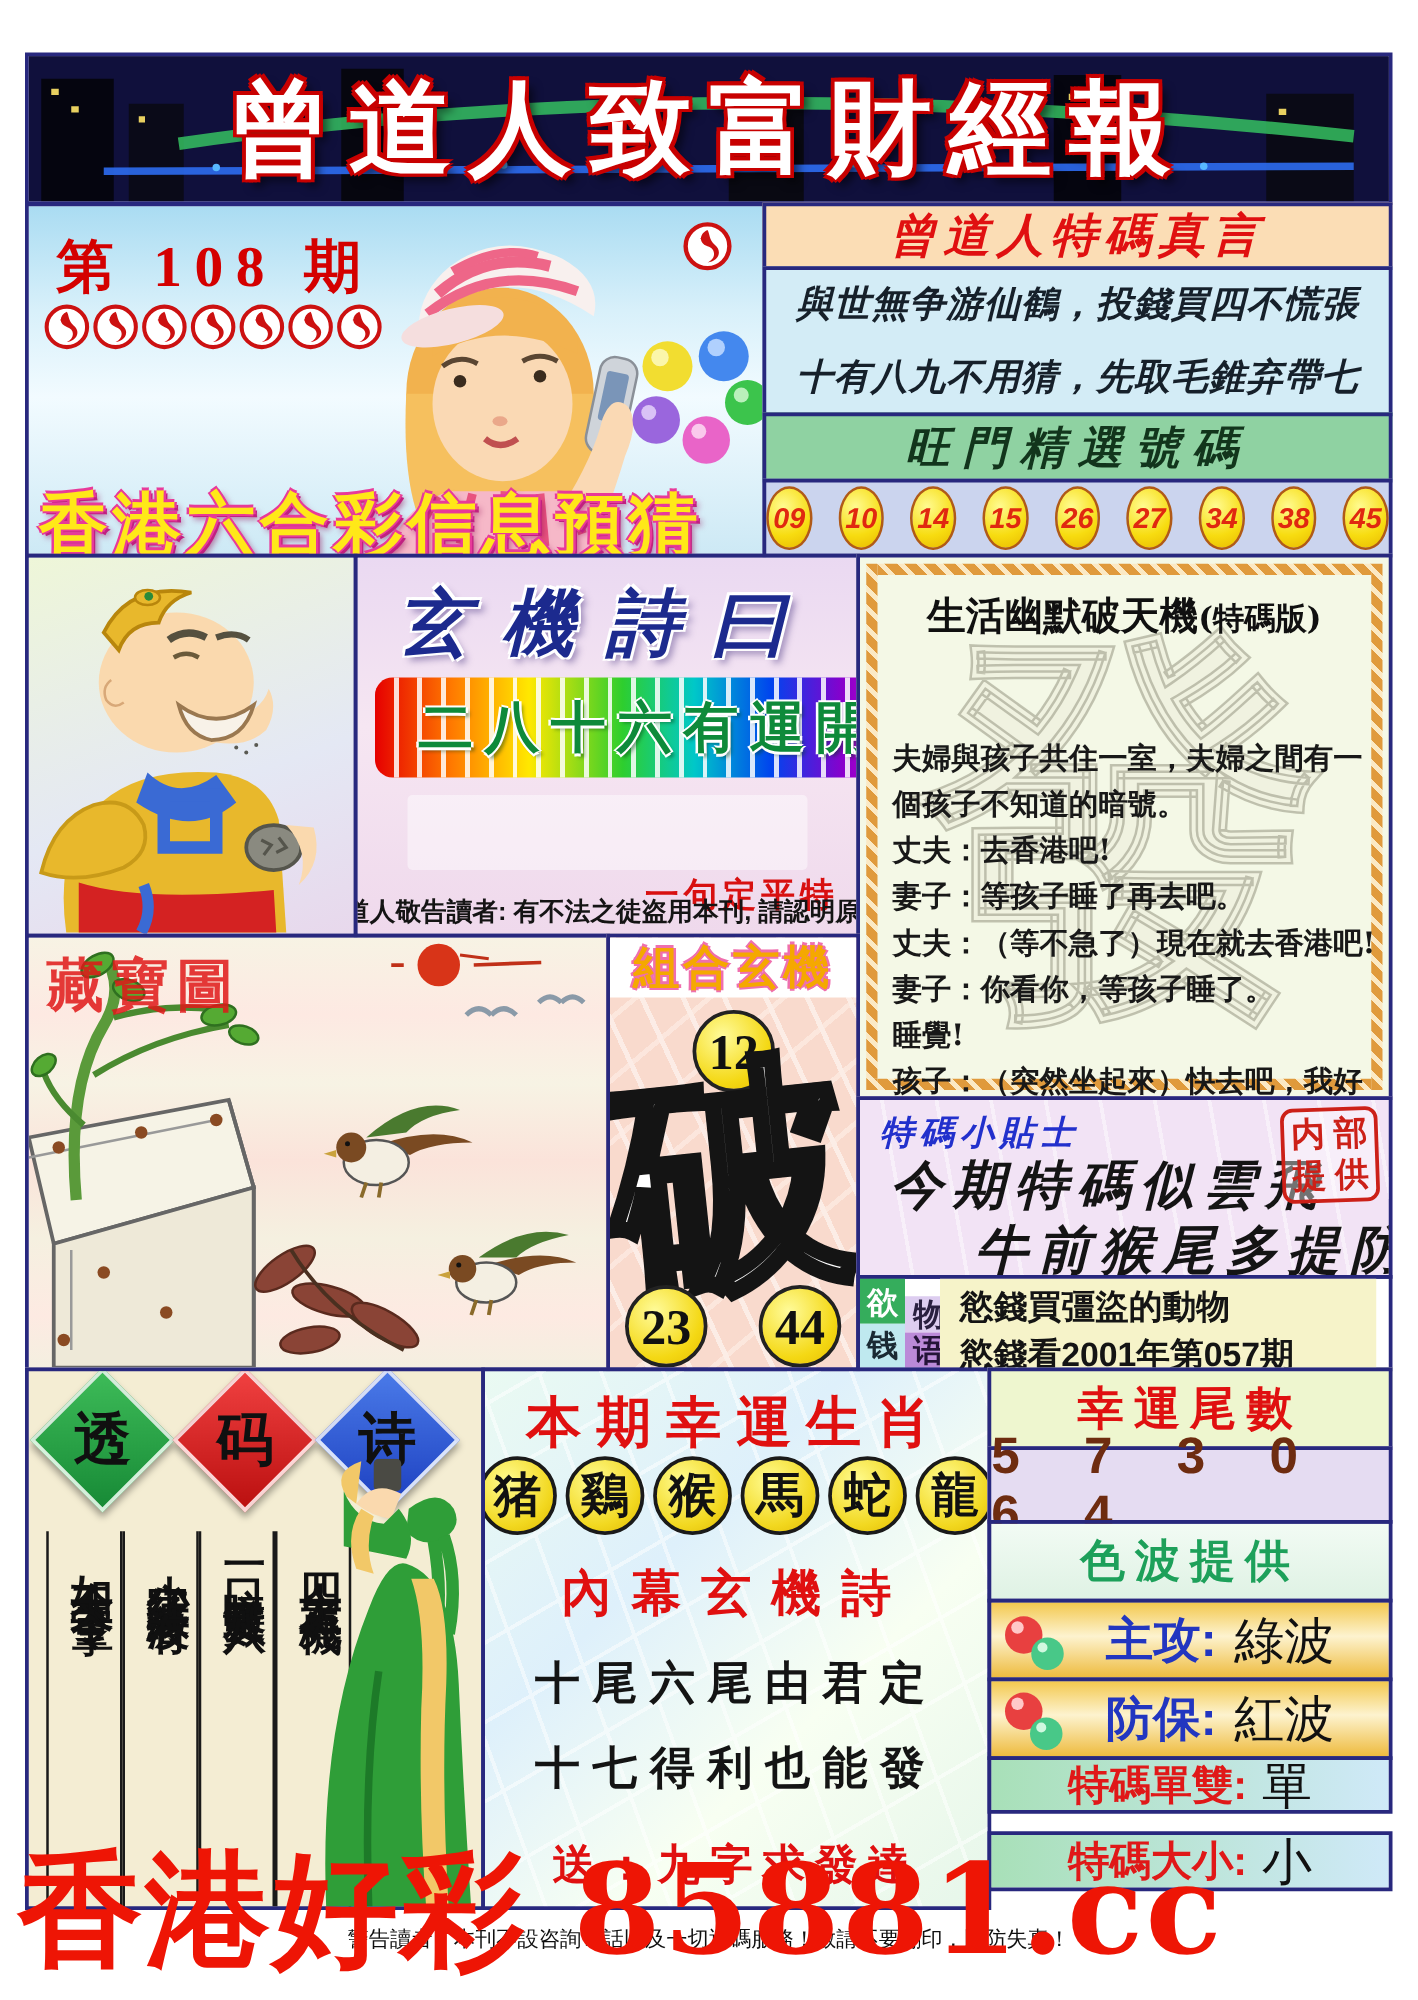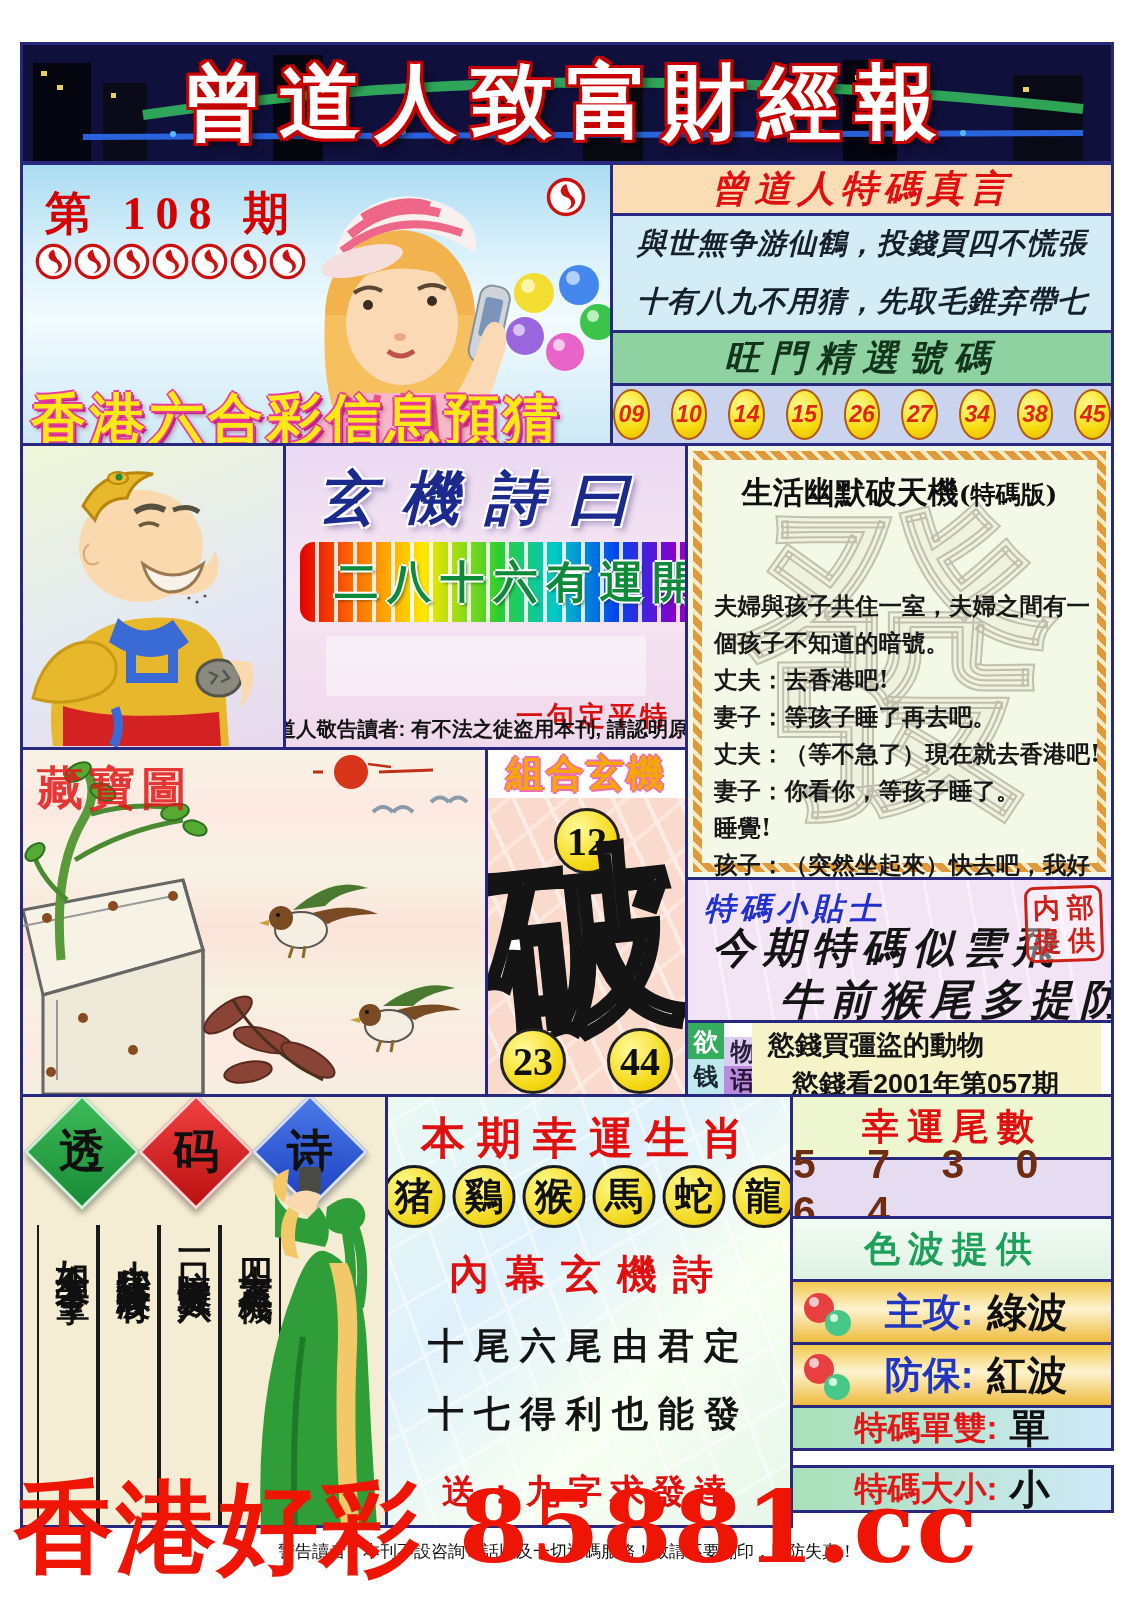--- a/index.html
+++ b/index.html
@@ -63,21 +63,21 @@
     text-shadow:2px 0 0 #ef6fae,-2px 0 0 #ef6fae,0 2px 0 #ef6fae,0 -2px 0 #ef6fae;}
   .combo-ball{border-radius:50%;border:3px solid #222;background:radial-gradient(circle at 35% 30%,#fffb9a,#f4d814 65%,#e6bc00);
     color:#111;font-weight:900;font-family:"Liberation Serif",serif;display:flex;align-items:center;justify-content:center;}
   .combo-char{color:#ffffff;font-weight:900;font-size:195px;font-family:"DejaVu Serif",serif;transform:rotate(-6deg);
     -webkit-text-stroke:7px #141414;
     text-shadow:3px 0 0 #141414,-3px 0 0 #141414,0 3px 0 #141414,0 -3px 0 #141414;}
   
   .tips-bg{background:#f2e3f5;}
   .tips-bg:before{content:"";position:absolute;inset:0;opacity:.45;
      background:repeating-linear-gradient(80deg,transparent 0 40px,#ffffff 40px 43px);}
-  .tips-title{color:#2230cc;font-weight:900;font-style:italic;font-size:31px;letter-spacing:5px;}
+  .tips-title{color:#2230cc;font-weight:900;font-style:italic;font-size:27px;letter-spacing:5px;}
   .tips-line{color:#141414;font-weight:700;font-size:42px;letter-spacing:8px;white-space:nowrap;
              font-family:"DejaVu Serif","Liberation Serif",serif;font-style:italic;}
   .seal{border:3px solid #cc2018;border-radius:10px;color:#cc2018;transform:rotate(-2deg);
         display:grid;grid-template-columns:34px 34px;font-weight:900;font-size:27px;
         font-family:"DejaVu Serif",serif;text-align:center;line-height:33px;padding:2px;background:rgba(255,255,255,.4);}
   
   .wish-text-bg{background:#f6f3c9;}
   .wish-line{color:#141414;font-weight:900;font-size:27px;white-space:nowrap;}
   .wish-cell{display:flex;align-items:center;justify-content:center;font-weight:900;font-size:25px;
              font-family:"DejaVu Serif",serif;}
@@ -103,21 +103,21 @@
   .lucky-line{color:#141414;font-weight:700;font-size:36px;letter-spacing:10px;white-space:nowrap;}
   .gift{color:#e01010;font-weight:900;font-size:34px;letter-spacing:8px;white-space:nowrap;}
   
   .row-tail{background:#eef6cf;color:#e01010;font-weight:900;font-size:37px;letter-spacing:8px;}
   .row-nums{background:#e5dcf2;color:#6e2c10;font-weight:900;font-size:41px;letter-spacing:20px;}
   .row-wave{background:linear-gradient(180deg,#f2fbf4,#dff2e4);color:#1da05a;font-weight:900;font-size:36px;letter-spacing:8px;}
   .row-gold{background:linear-gradient(180deg,#f3c84e,#fdf3cf 45%,#eebb3e);}
   .row-grad{background:linear-gradient(90deg,#a8e0b8,#cfe9f8);}
   .lbl-blue{color:#2236c0;font-weight:900;font-size:38px;}
   .lbl-red{color:#e01818;font-weight:900;font-size:33px;}
-  .val-black{color:#111;font-weight:700;font-size:40px;}
+  .val-black{color:#111;font-weight:400;font-size:40px;}
   
   .warning{color:#101010;font-weight:400;font-size:17px;white-space:nowrap;}
   .wm{color:#ee1505;font-weight:900;font-size:100px;white-space:nowrap;letter-spacing:2px;z-index:60;
       font-family:"DejaVu Serif",serif;}
 </style>
 </head>
 <body>
 
 <div class="page">
 
@@ -414,21 +414,21 @@
     </div>
   </div>
 
   <div class="abs panel" style="left:685px;top:1020px;width:429px;height:77px;">
     <div class="abs wish-cell" style="left:0;top:0;width:36px;height:36px;background:#35ad5c;color:#fff;">欲</div>
     <div class="abs wish-cell" style="left:0;top:36px;width:36px;height:35px;background:#bfe9ef;color:#1a2a33;">钱</div>
     <div class="abs wish-cell" style="left:36px;top:14px;width:38px;height:29px;background:#ddcdf0;color:#2a2040;">物</div>
     <div class="abs wish-cell" style="left:36px;top:43px;width:38px;height:28px;background:#bb8ad8;color:#241438;">语</div>
     <div class="abs wish-text-bg" style="left:64px;top:0;width:349px;height:71px;padding:4px 0 0 16px;">
       <div class="wish-line">慾錢買彊盜的動物</div>
-      <div class="wish-line" style="margin-top:3px;margin-left:24px;">慾錢看2001年第057期</div>
+      <div class="wish-line" style="margin-top:3px;">慾錢看2001年第057期</div>
     </div>
   </div>
 
   <div class="abs panel tou-bg" style="left:20px;top:1094px;width:368px;height:434px;overflow:hidden;">
     <div class="abs" style="left:18px;top:14px;display:flex;gap:32px;">
       <div class="diamond" style="background:linear-gradient(135deg,#3dbb58,#178a36);">
           <span>透</span>
         </div>
       <div class="diamond" style="background:linear-gradient(135deg,#f04040,#bb1010);">
           <span>码</span>

